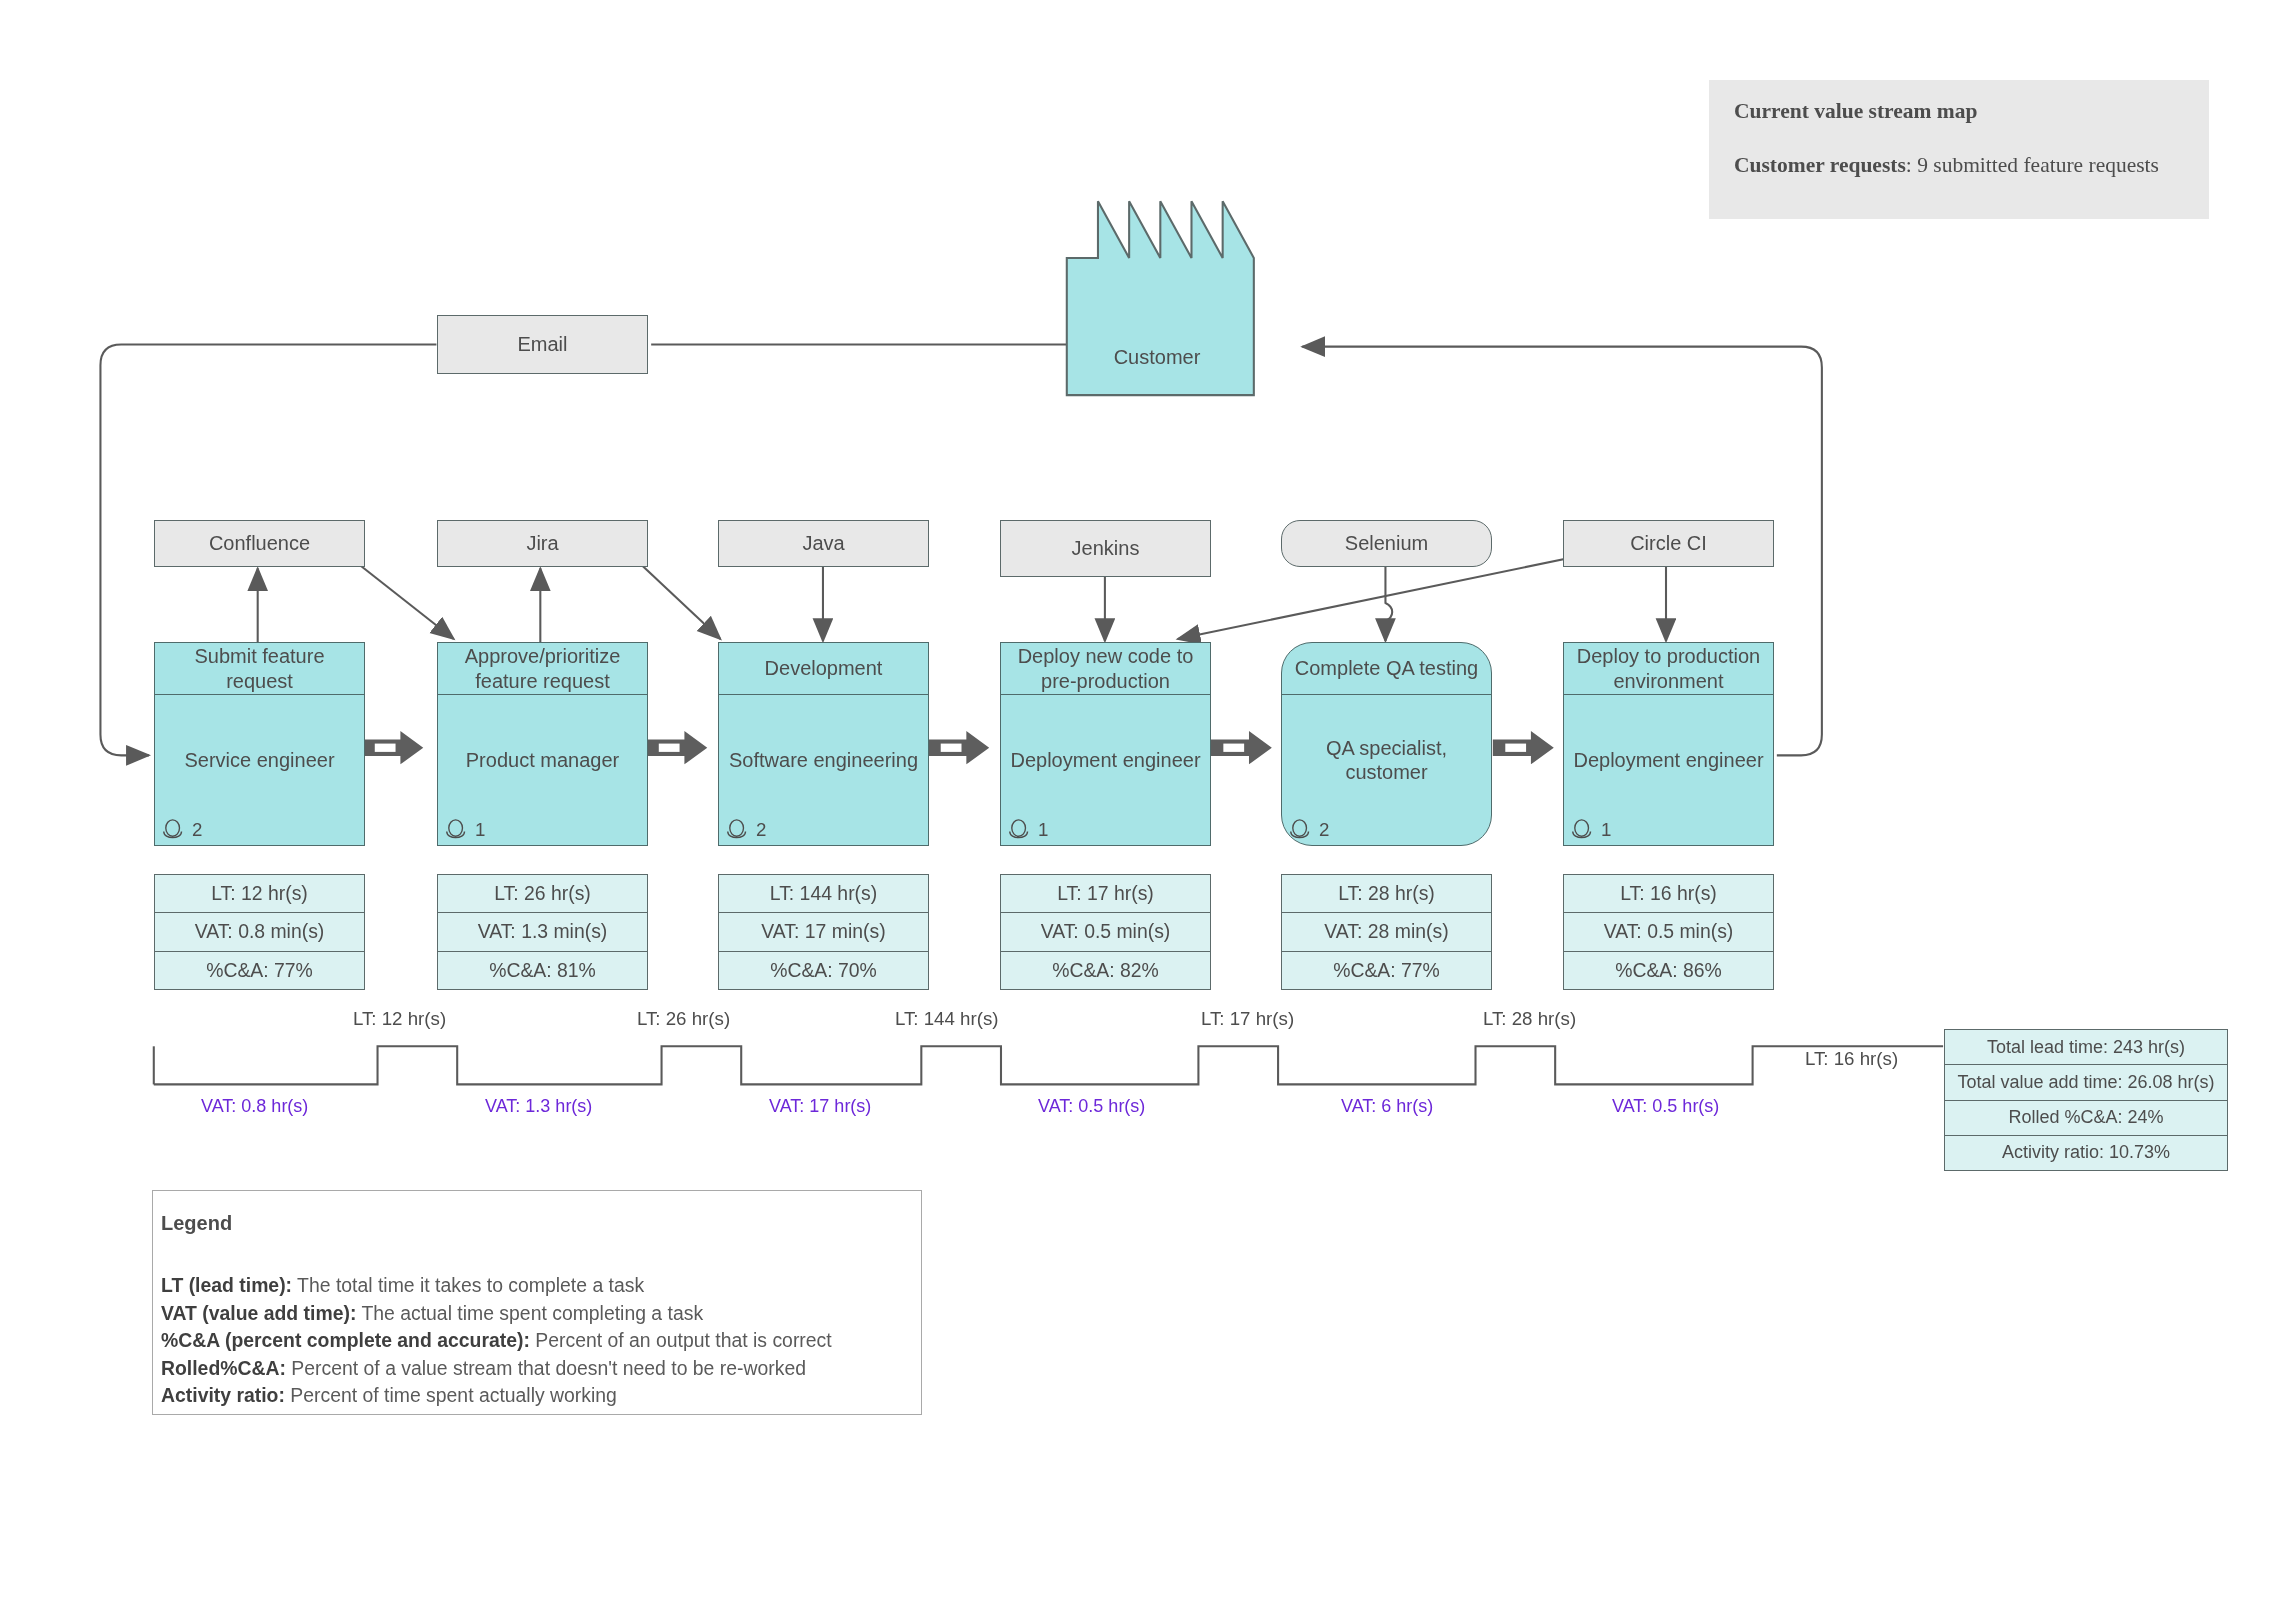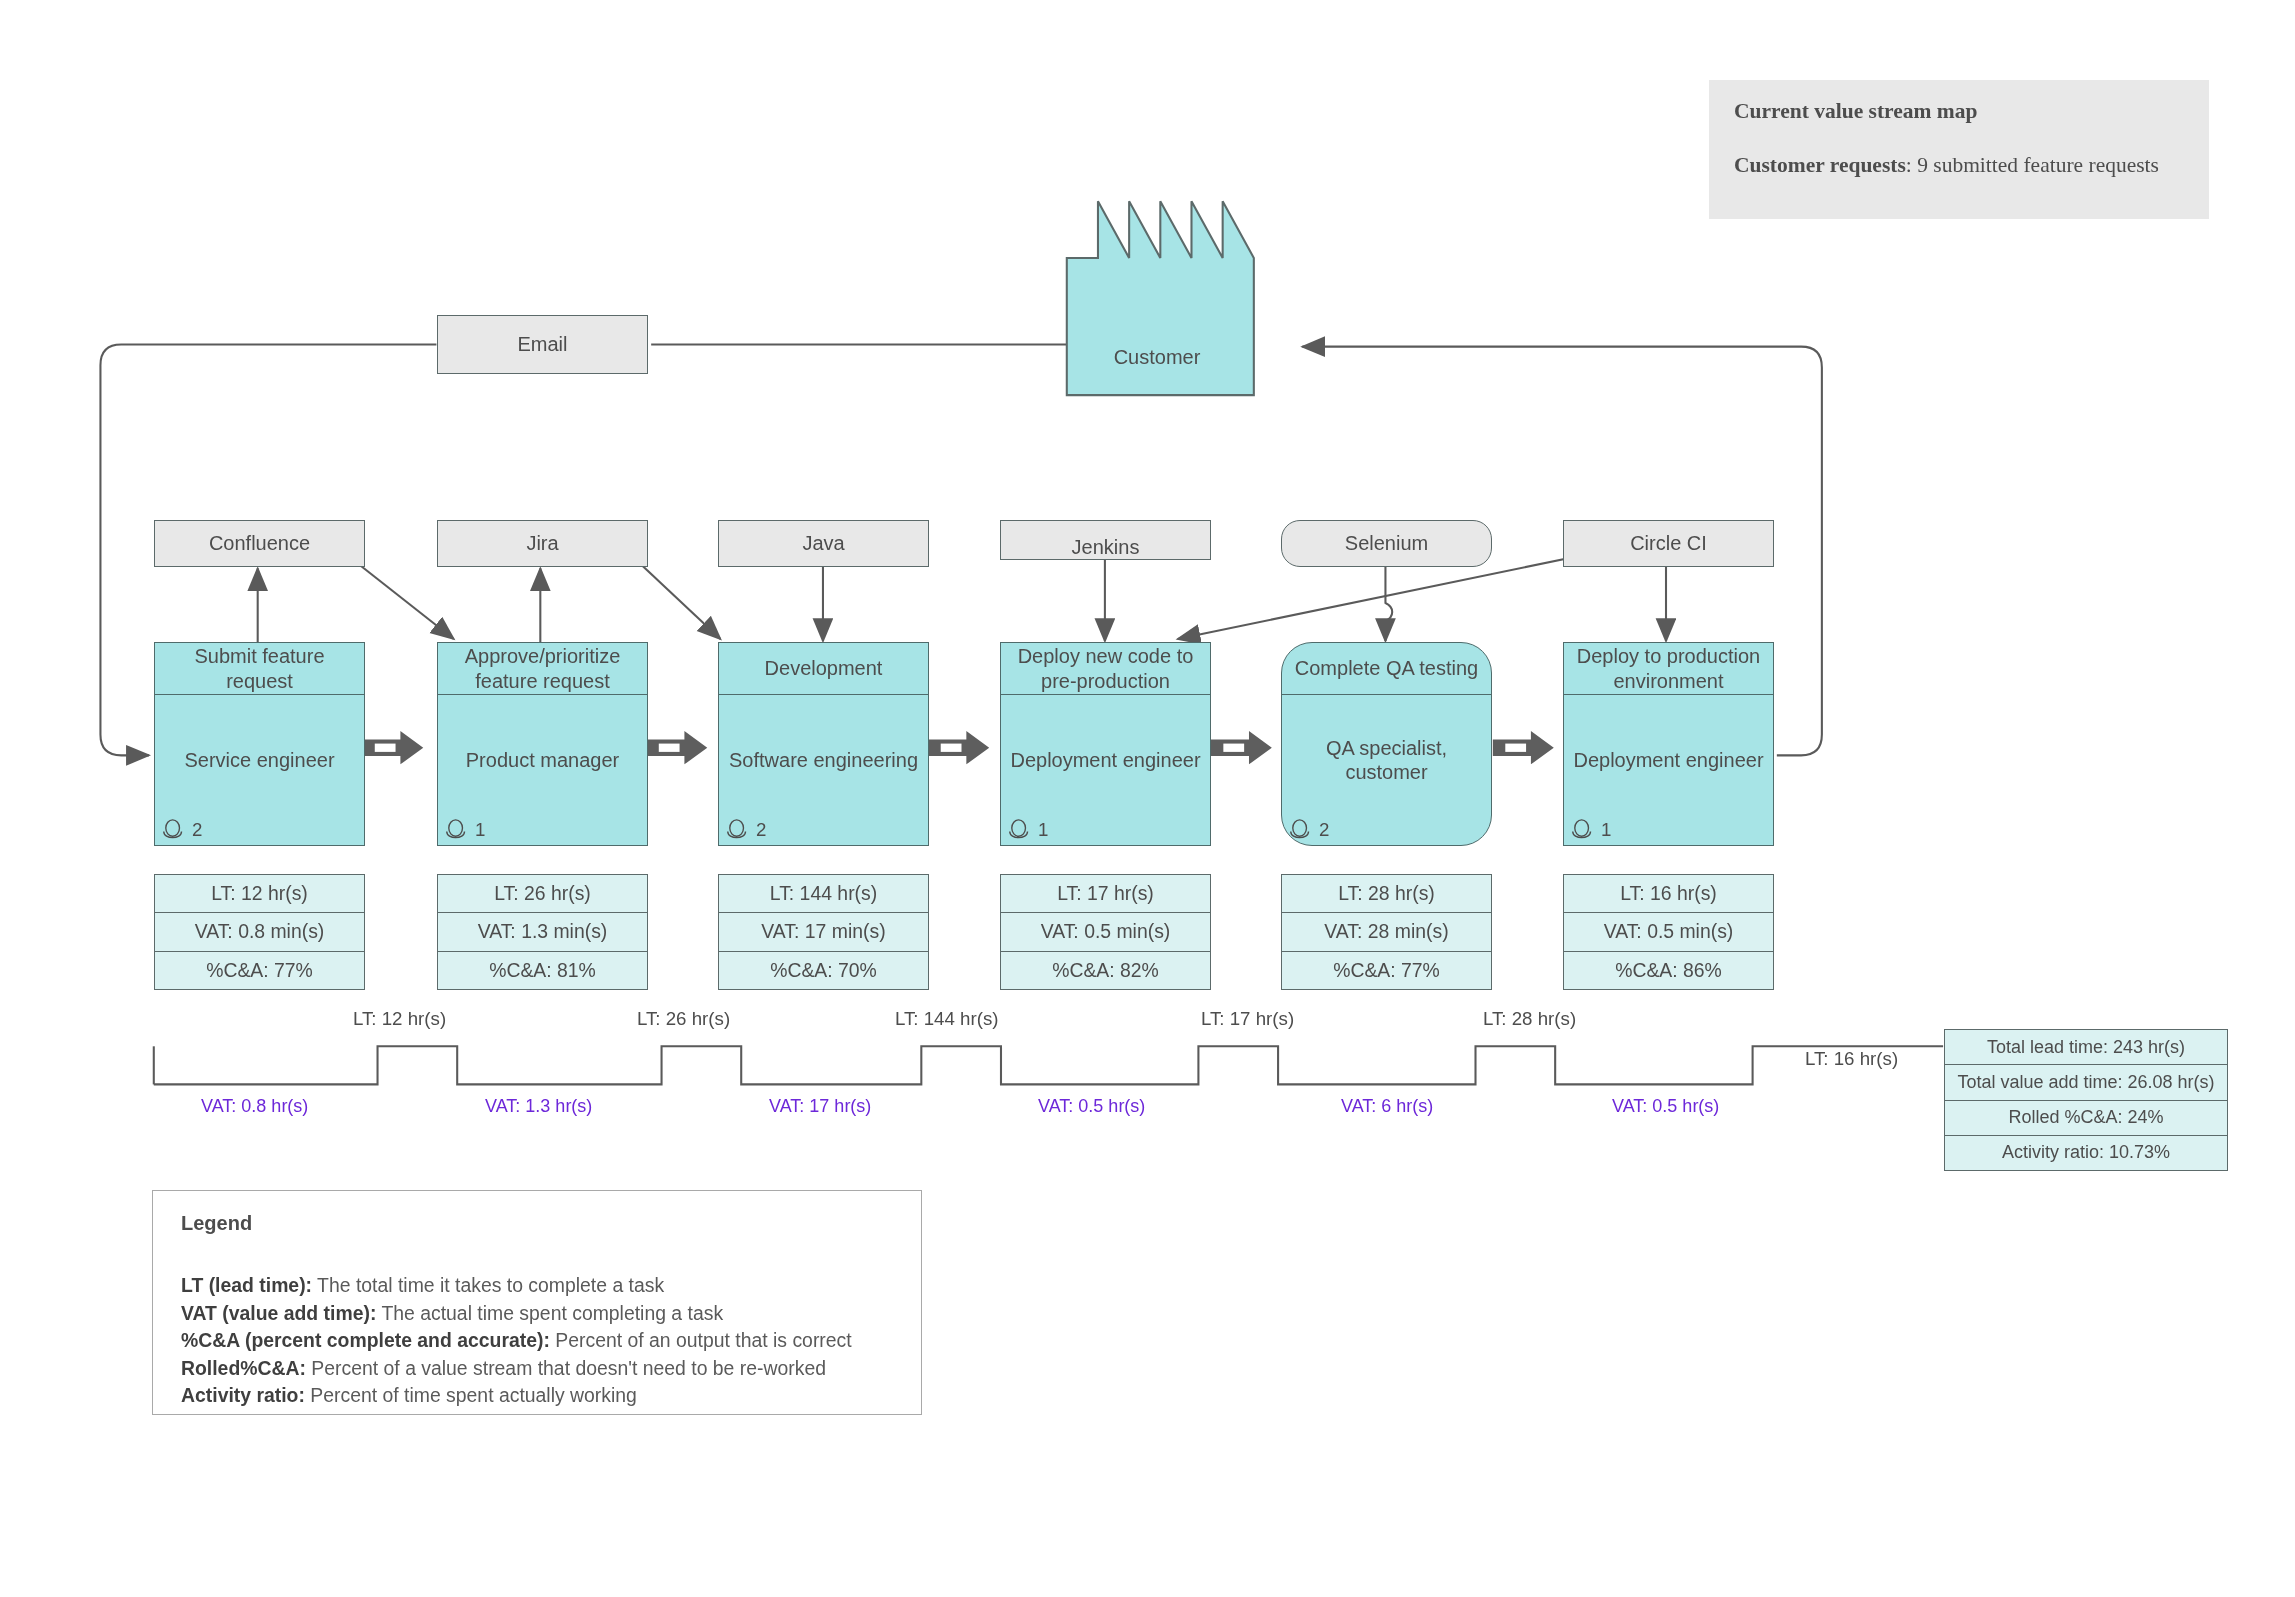--- a/index.html
+++ b/index.html
@@ -84,21 +84,21 @@
   .sumrow:last-child{border-bottom:none;}
 
   
   .tl-lt{position:absolute;font-size:18.7px;color:#4d4d4d;white-space:nowrap;}
   .tl-vat{position:absolute;font-size:18px;color:#6d28d9;white-space:nowrap;}
 
   
   .legend{
     position:absolute;left:152px;top:1190px;width:770px;height:225px;
     box-sizing:border-box;border:1.4px solid #a9a9a9;background:#ffffff;
-    padding:21px 28px;text-align:left;
+    padding:21px 8px;text-align:left;
   }
   .legend-title{font-size:20px;font-weight:bold;color:#4d4d4d;}
   .legend-list{margin-top:37px;}
   .legend-item{font-size:19.4px;color:#4d4d4d;line-height:1.42;white-space:nowrap;}
   .legend-item b{font-weight:bold;color:#3f3f3f;}
   .legend-item .desc{color:#5a5a5a;}
 
   
   .cust-label{position:absolute;left:1060px;top:346px;width:194px;text-align:center;font-size:20px;color:#4d4d4d;}
 </style>
@@ -197,21 +197,21 @@
 
   <div class="node sysbox" style="left:154px;top:520px;width:211px;height:47px;">
     <span>Confluence</span>
   </div>
   <div class="node sysbox" style="left:437px;top:520px;width:211px;height:47px;">
     <span>Jira</span>
   </div>
   <div class="node sysbox" style="left:718px;top:520px;width:211px;height:47px;">
     <span>Java</span>
   </div>
-  <div class="node sysbox" style="left:1000px;top:520px;width:211px;height:40px;align-items:flex-end;">
+  <div class="node sysbox" style="left:1000px;top:520px;width:211px;height:57px;">
     <span>Jenkins</span>
   </div>
   <div class="node sysbox" style="left:1281px;top:520px;width:211px;height:47px;border-radius:19px;">
     <span>Selenium</span>
   </div>
   <div class="node sysbox" style="left:1563px;top:520px;width:211px;height:47px;">
     <span>Circle CI</span>
   </div>
 
   <div class="procbox" style="left:154px;top:642px;width:211px;height:204px;">

